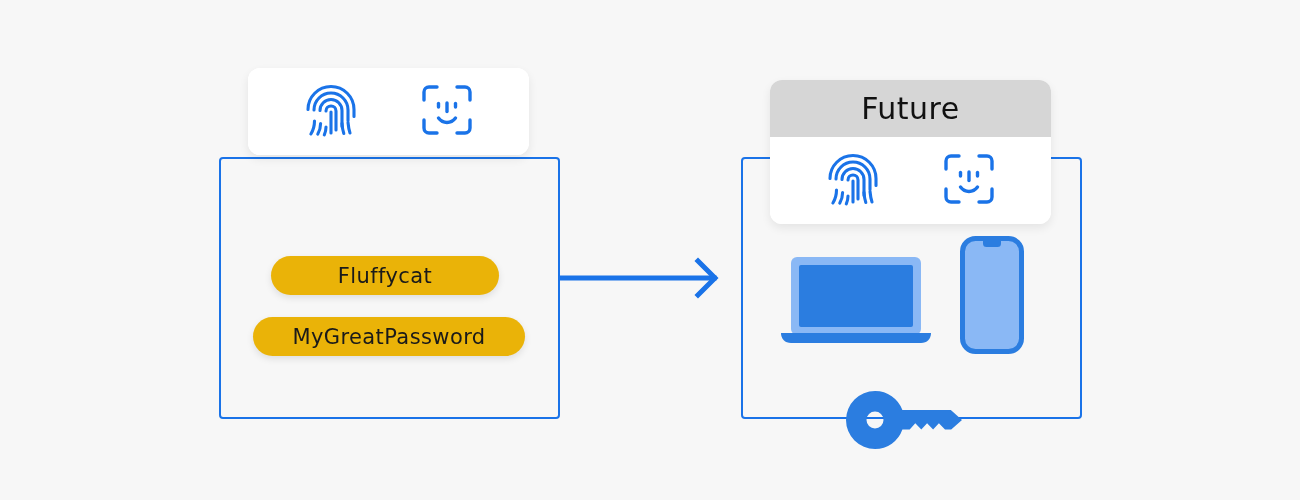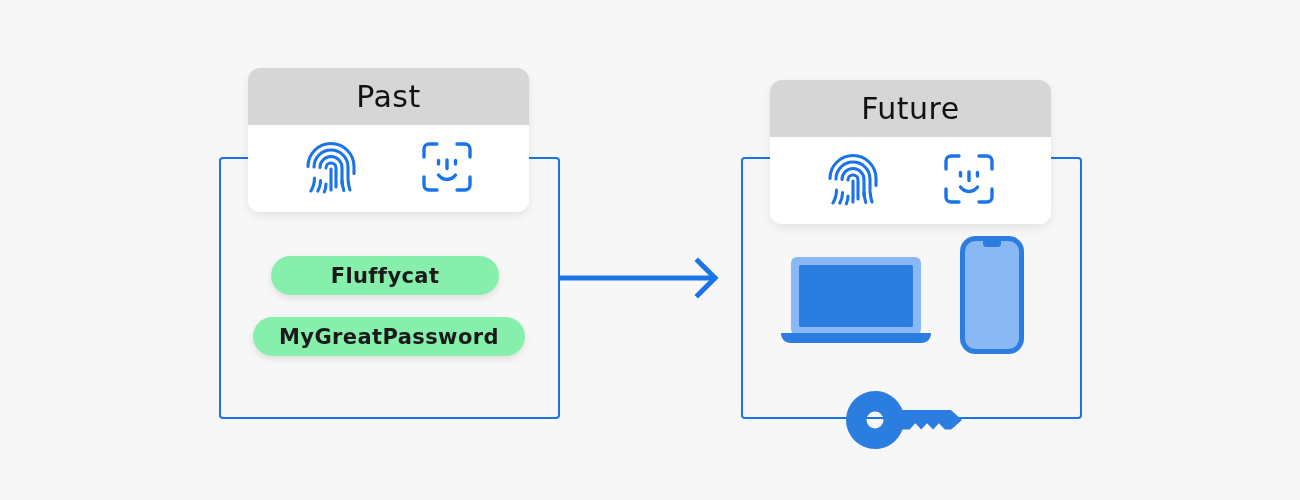--- a/index.html
+++ b/index.html
@@ -62,31 +62,30 @@
     display: flex;
     align-items: center;
     justify-content: center;
     gap: 62px;
   }
   .biometric-icon { display: block; }
 
   
   .pill {
     position: absolute;
-    background: #86efac;
+    background: #eab308;
     border-radius: 999px;
     box-shadow: 0 3px 7px rgba(0,0,0,0.10);
     display: flex;
     align-items: center;
     justify-content: center;
     color: #1a1a1a;
     font-family: "DejaVu Sans", sans-serif;
     font-size: 21px;
     letter-spacing: 0.4px;
-    font-weight: bold;
   }
   .pill-1 { left: 271px; top: 256px; width: 228px; height: 39px; }
   .pill-2 { left: 253px; top: 317px; width: 272px; height: 39px; }
 
   
   .arrow { position: absolute; left: 558px; top: 255px; }
 
   
   .device-laptop { position: absolute; left: 779px; top: 255px; }
   .device-phone  { position: absolute; left: 960px; top: 236px; }
@@ -95,23 +94,20 @@
 </head>
 <body>
 
 <div class="stage">
 
   <div class="bracket bracket-left"></div>
 
   <div class="bracket bracket-right"></div>
 
   <div class="card card-past">
-    <div class="card-header">
-      <span class="card-title">Past</span>
-    </div>
     <div class="card-body">
       <span class="biometric-icon">
         <svg width="54" height="56" viewBox="0 0 54 56" fill="none" stroke="#1a73e8" stroke-width="3.1" stroke-linecap="round">
           <path d="M4 27.5a23 23 0 0 1 46 0v7"></path>
           <path d="M10 28a17 17 0 0 1 34 0v10.5"></path>
           <path d="M16 28.5a11 11 0 0 1 22 0v16"></path>
           <path d="M22 29a5 5 0 0 1 10 0v19"></path>
           <path d="M27 30v21"></path>
           <path d="M10.5 39c0 5.5-1.6 9.8-3.6 13"></path>
           <path d="M16.6 41.5c0 4.2-1.2 7.8-2.8 10.6"></path>

